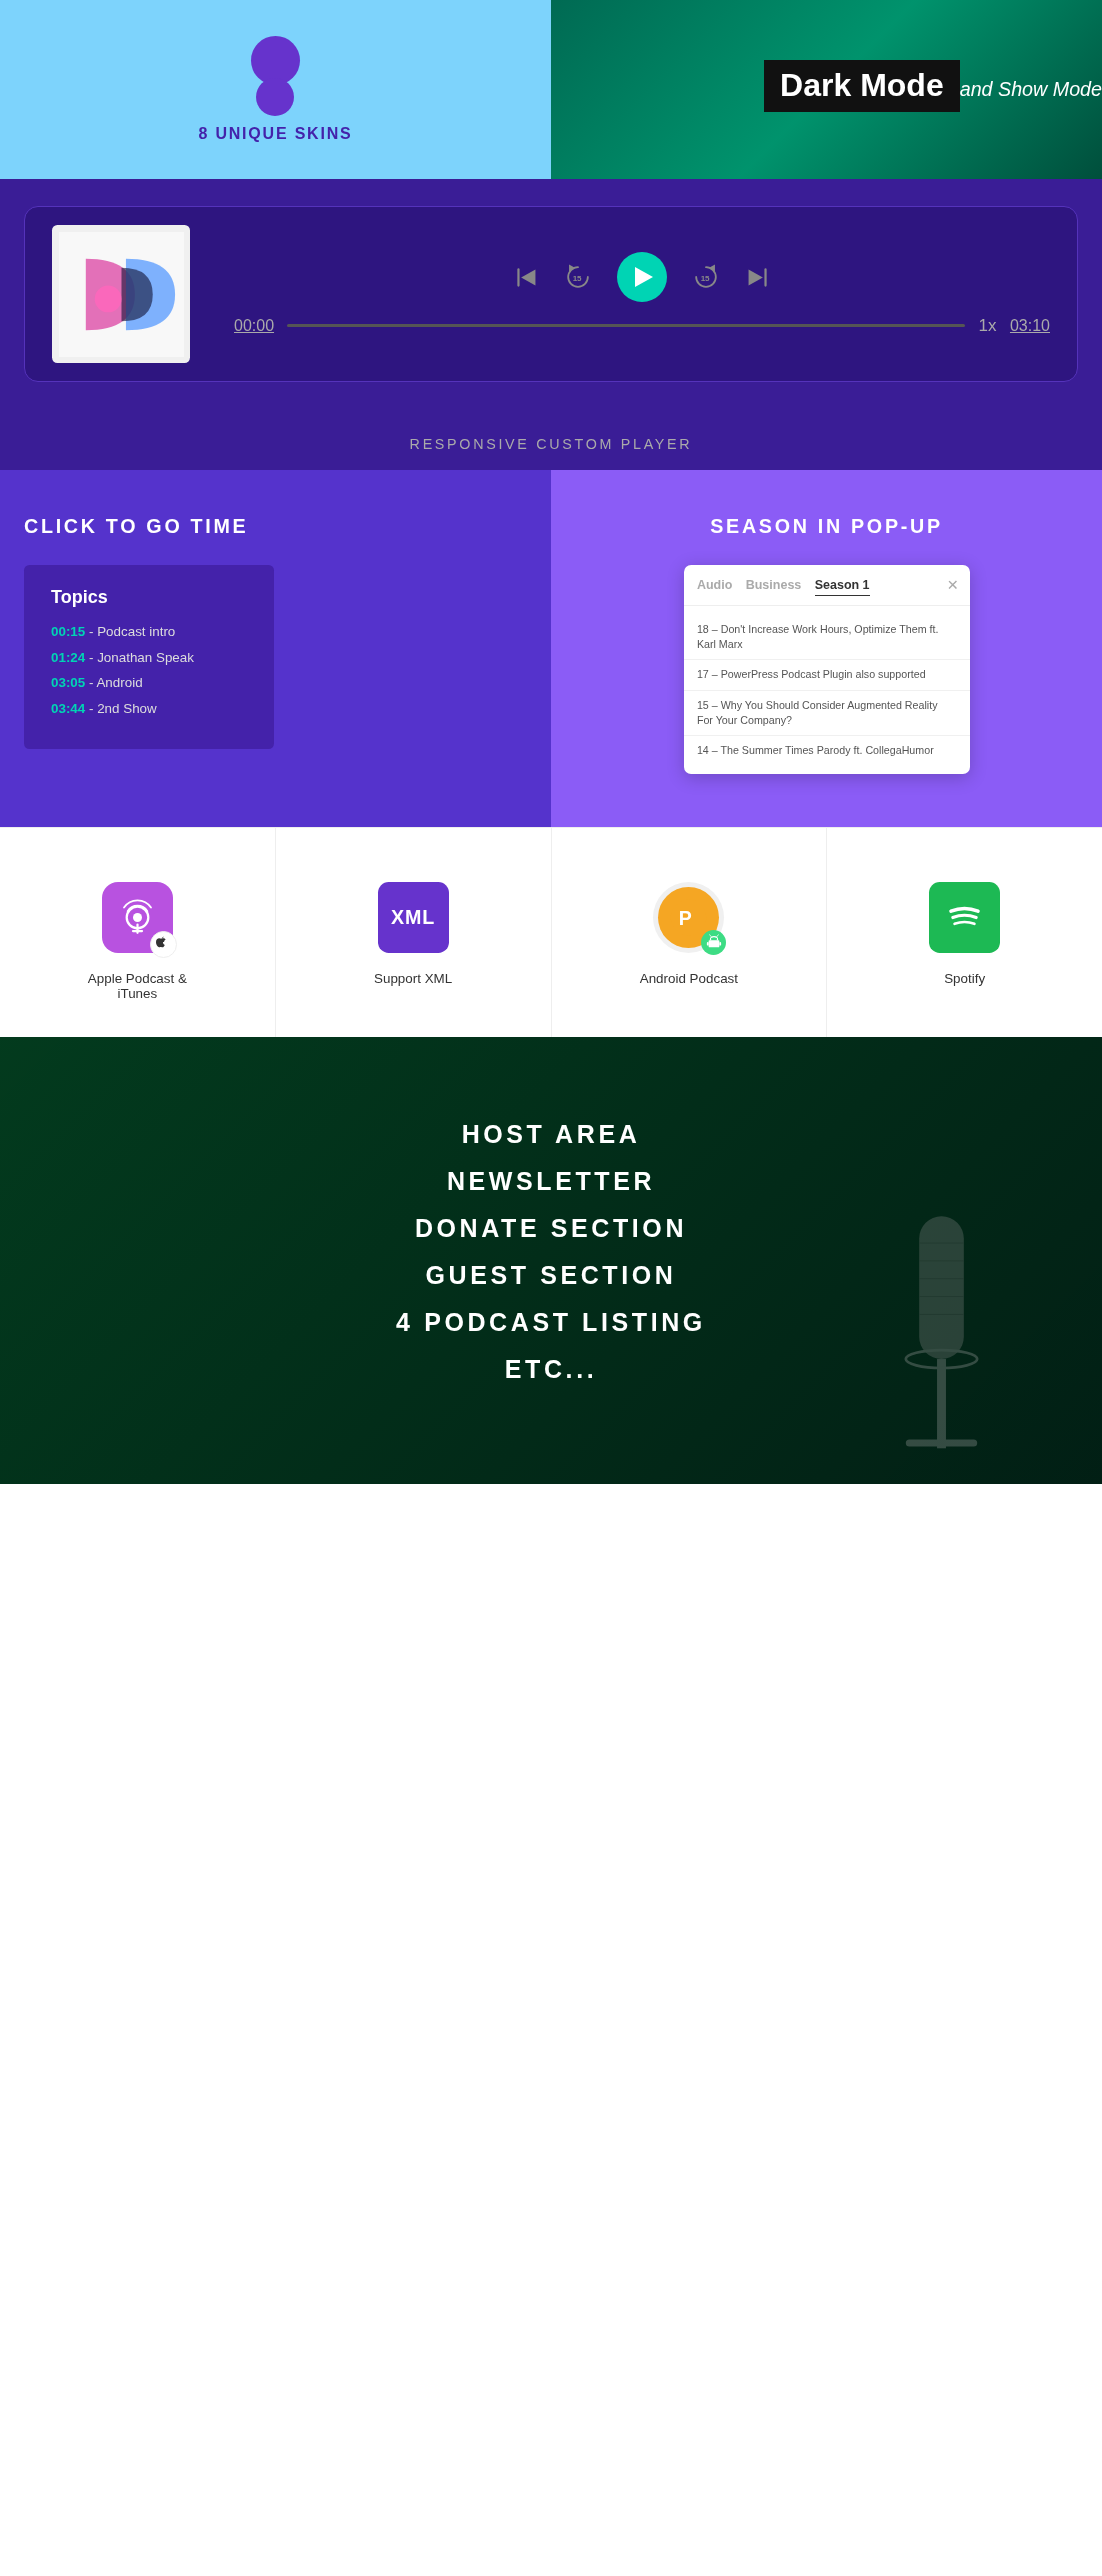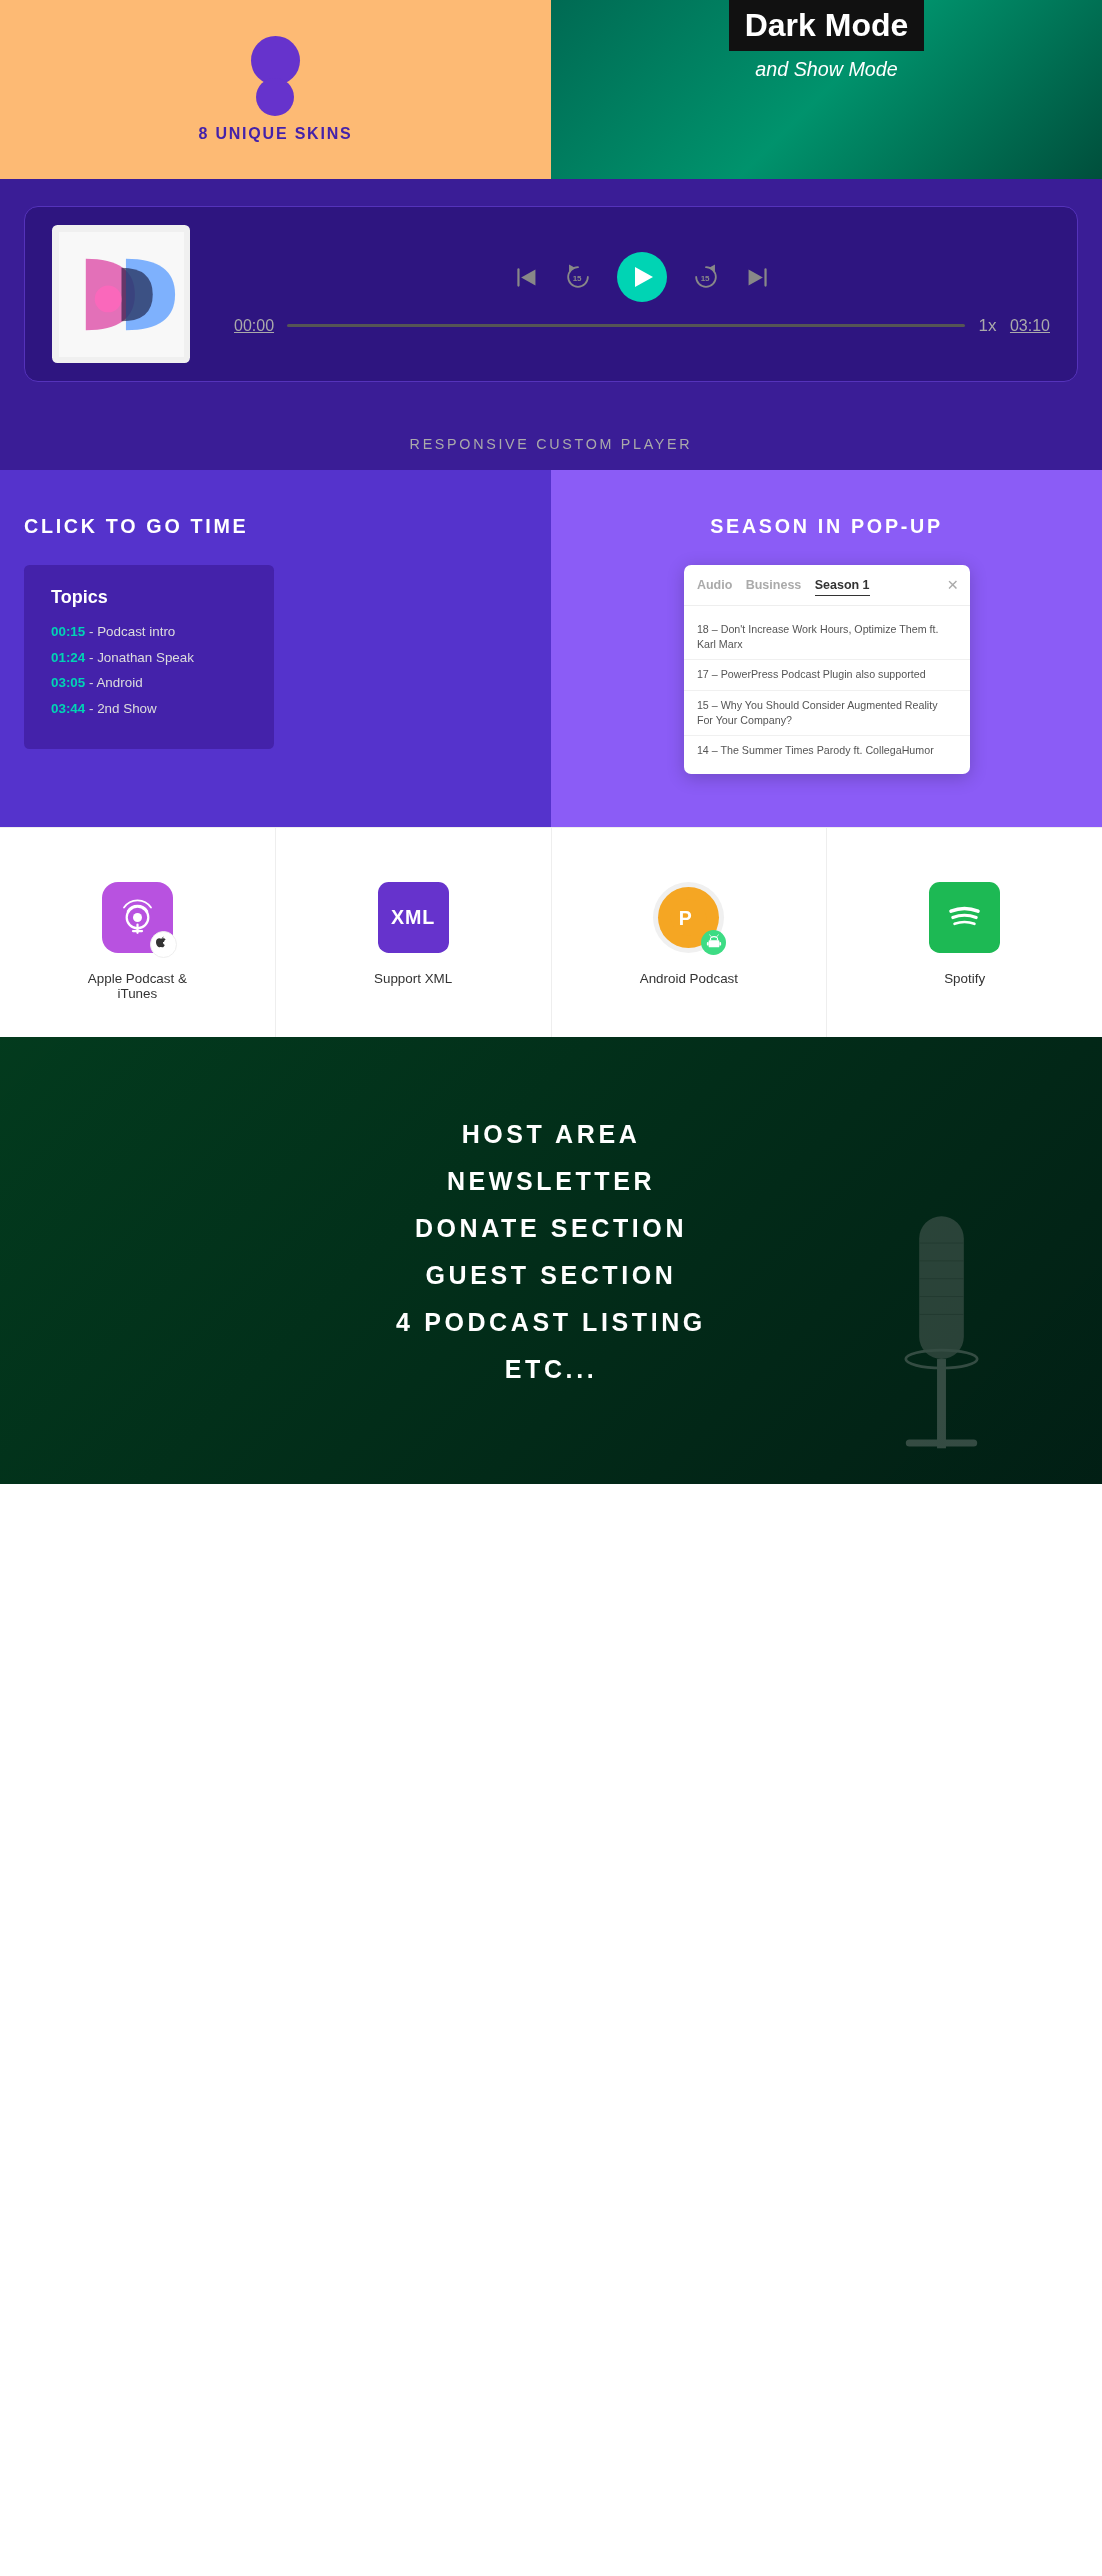--- a/index.html
+++ b/index.html
@@ -5,21 +5,21 @@
     * { margin: 0; padding: 0; box-sizing: border-box; }
     body { width: 1102px; font-family: 'Arial', sans-serif; background: #fff; overflow-x: hidden; }
 
     
     .hero-section {
       display: flex;
       height: 179px;
     }
     .hero-left {
       width: 50%;
-      background: #fdba74;
+      background: #7dd3fc;
       display: flex;
       flex-direction: column;
       align-items: center;
       justify-content: center;
       padding: 18px;
     }
     .logo-icon {
       width: 71px;
       height: 80px;
       position: relative;
@@ -49,23 +49,23 @@
       font-weight: 700;
       letter-spacing: 1.8px;
       text-align: center;
     }
     .hero-right {
       width: 50%;
       background: #007a5e;
       position: relative;
       overflow: hidden;
       display: flex;
-      flex-direction: column;
-      align-items: center;
-      justify-content: flex-start;
+      flex-direction: row;
+      align-items: center;
+      justify-content: flex-end;
     }
     .hero-right-bg {
       position: absolute;
       top: 0; left: 0; right: 0; bottom: 0;
       background: linear-gradient(135deg, #006650 0%, #009970 50%, #004433 100%);
       opacity: 0.8;
     }
     .dark-mode-badge {
       position: relative;
       z-index: 2;

